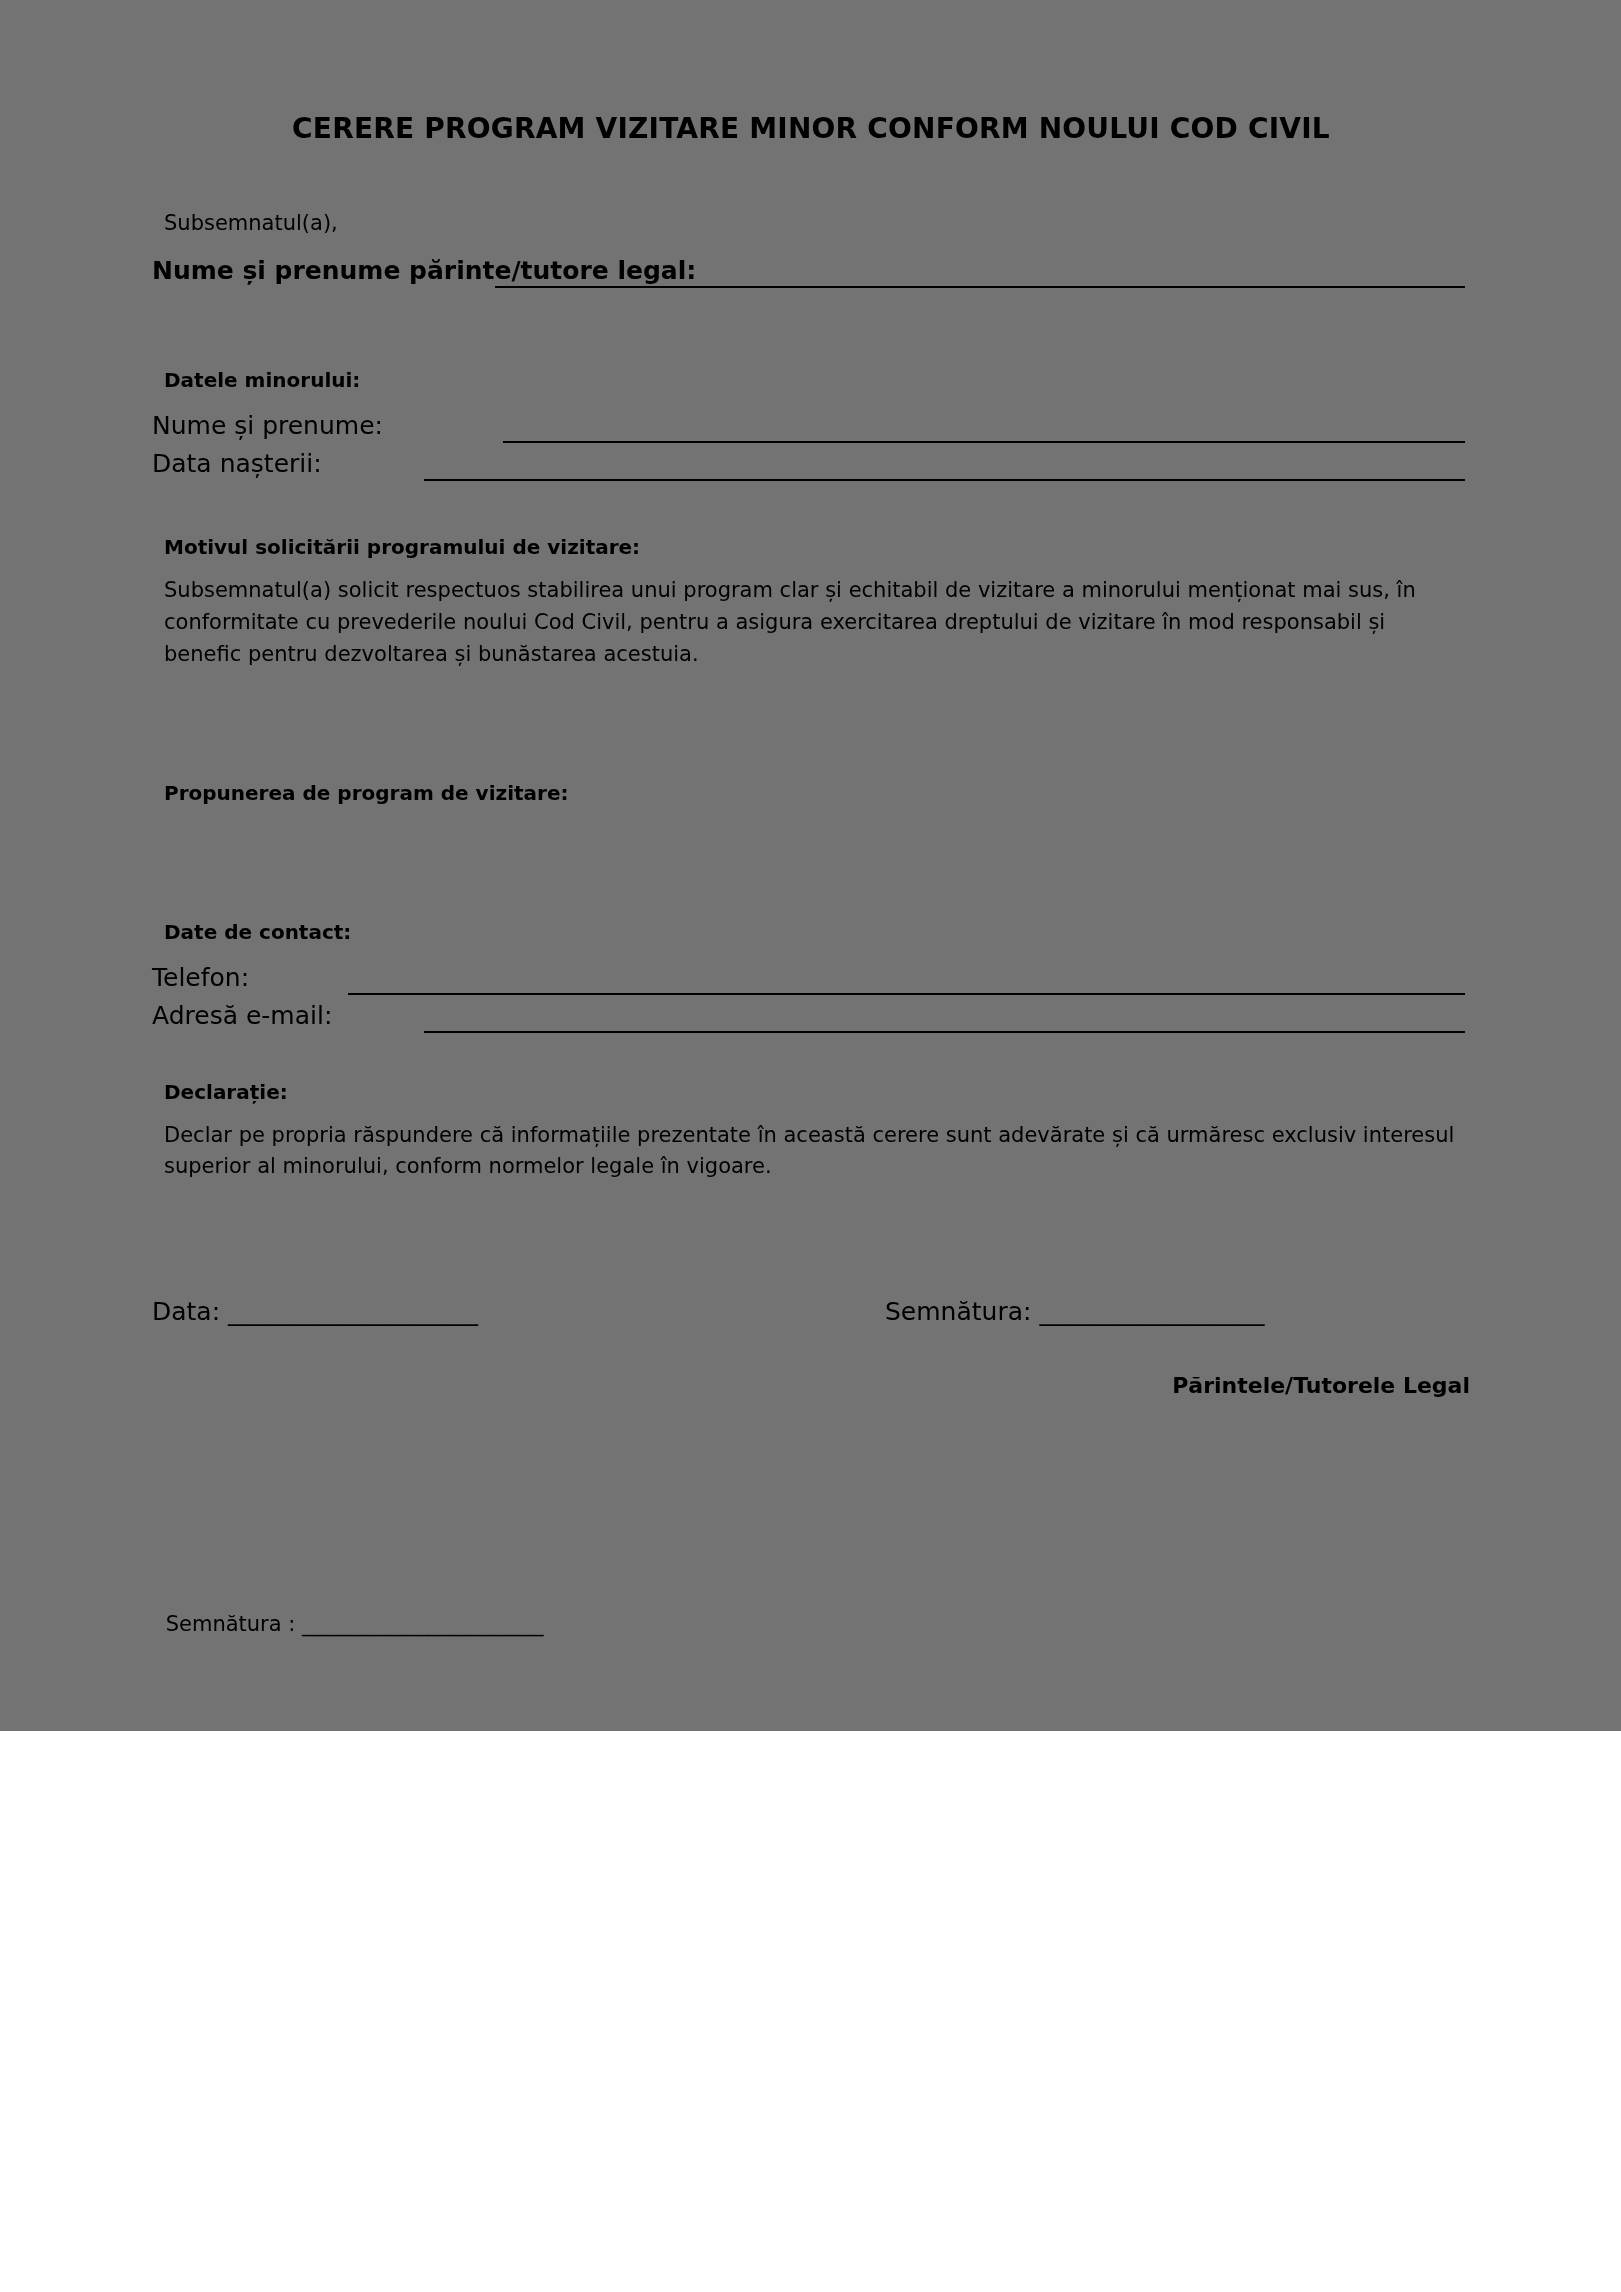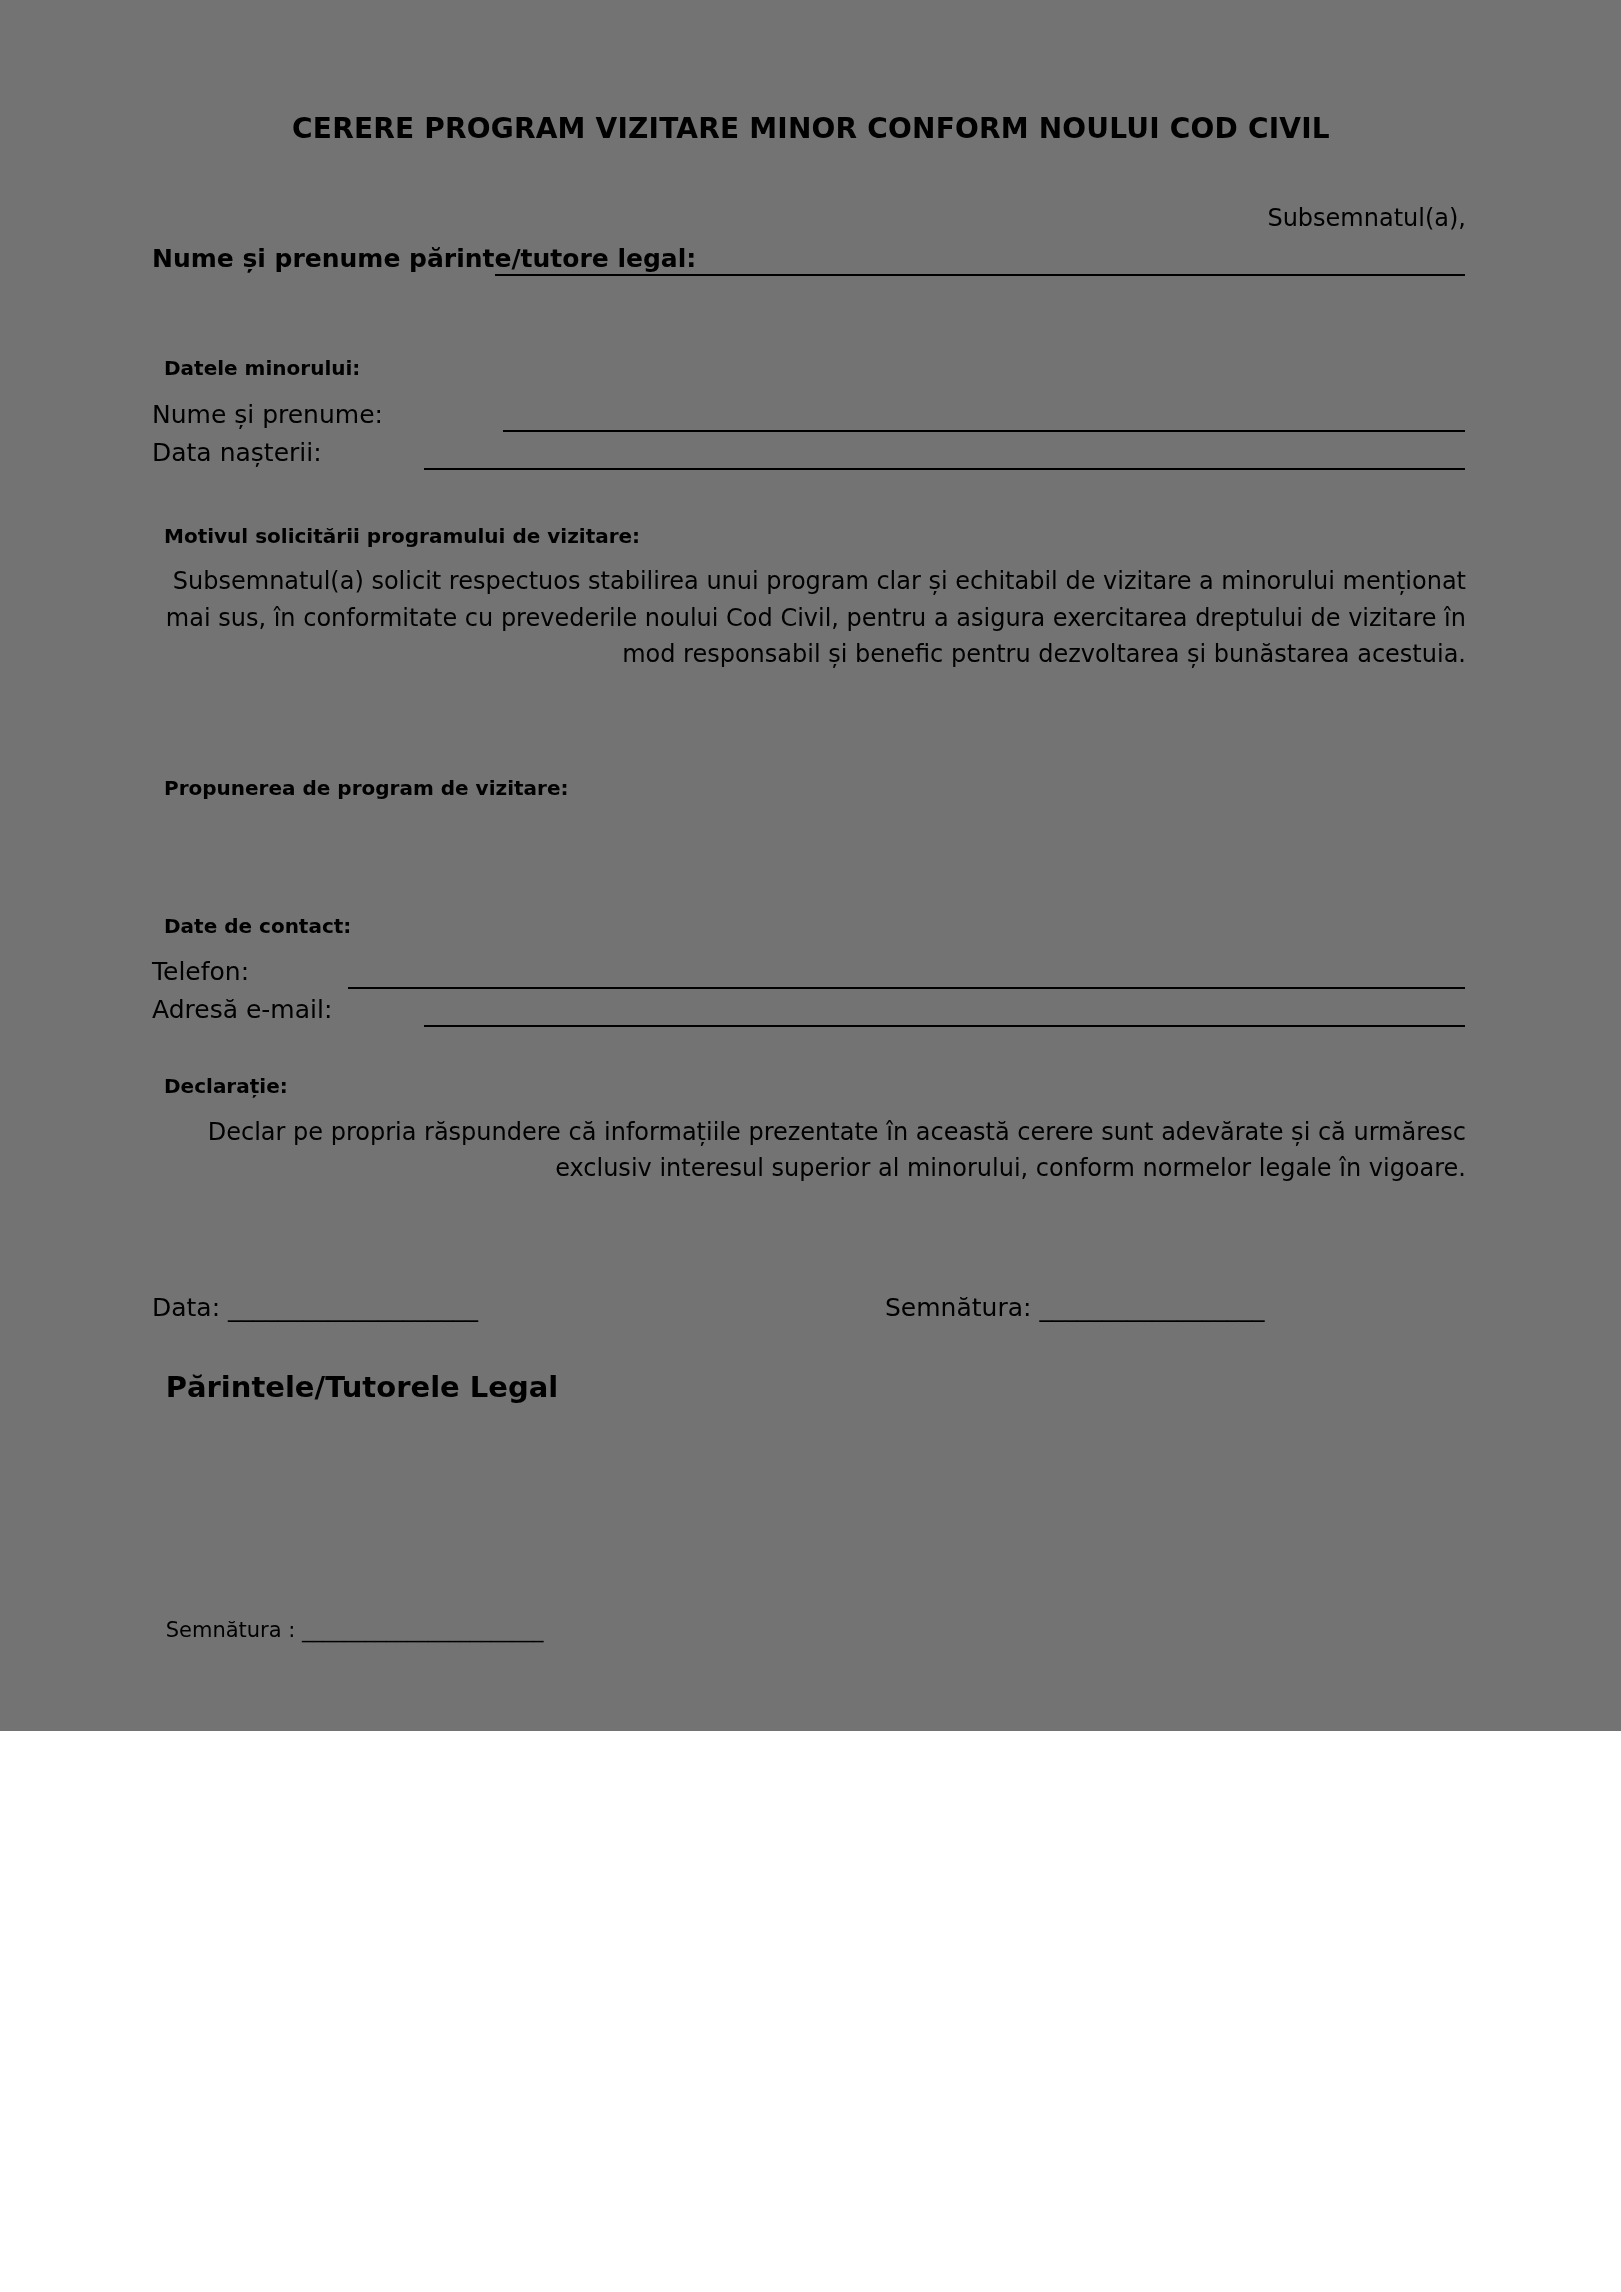--- a/index.html
+++ b/index.html
@@ -37,24 +37,24 @@
     font-size: 28px;
     letter-spacing: 0.2px;
     margin: 0;
     padding-top: 111px;
     line-height: 1.25;
     white-space: nowrap;
   }
 
   
   .para {
-    font-size: 24px;
-    line-height: 1.52;
-    margin: 4px;
-    text-align: right;
+    font-size: 21px;
+    line-height: 1.52;
+    margin: 12px;
+    text-align: left;
   }
   .bold-label {
     font-size: 20px;
     font-weight: bold;
     line-height: 1.52;
     margin: 12px;
   }
 
   .spacer-1 { height: 50px; }
   .spacer-2 { height: 63px; }
@@ -107,25 +107,26 @@
     white-space: pre;
   }
   .sig-row .col-right {
     position: absolute;
     left: 733px;
     top: 0;
     white-space: pre;
   }
 
   .tutore-line {
-    font-size: 29px;
+    font-size: 22px;
     font-weight: bold;
     line-height: 1.52;
     margin: 0;
     padding-left: 13.7px;
+    text-align: right;
   }
   .final-sig {
     font-size: 21px;
     line-height: 1.52;
     margin: 0;
     padding-left: 13.7px;
     white-space: pre;
   }
 </style>
 </head>

